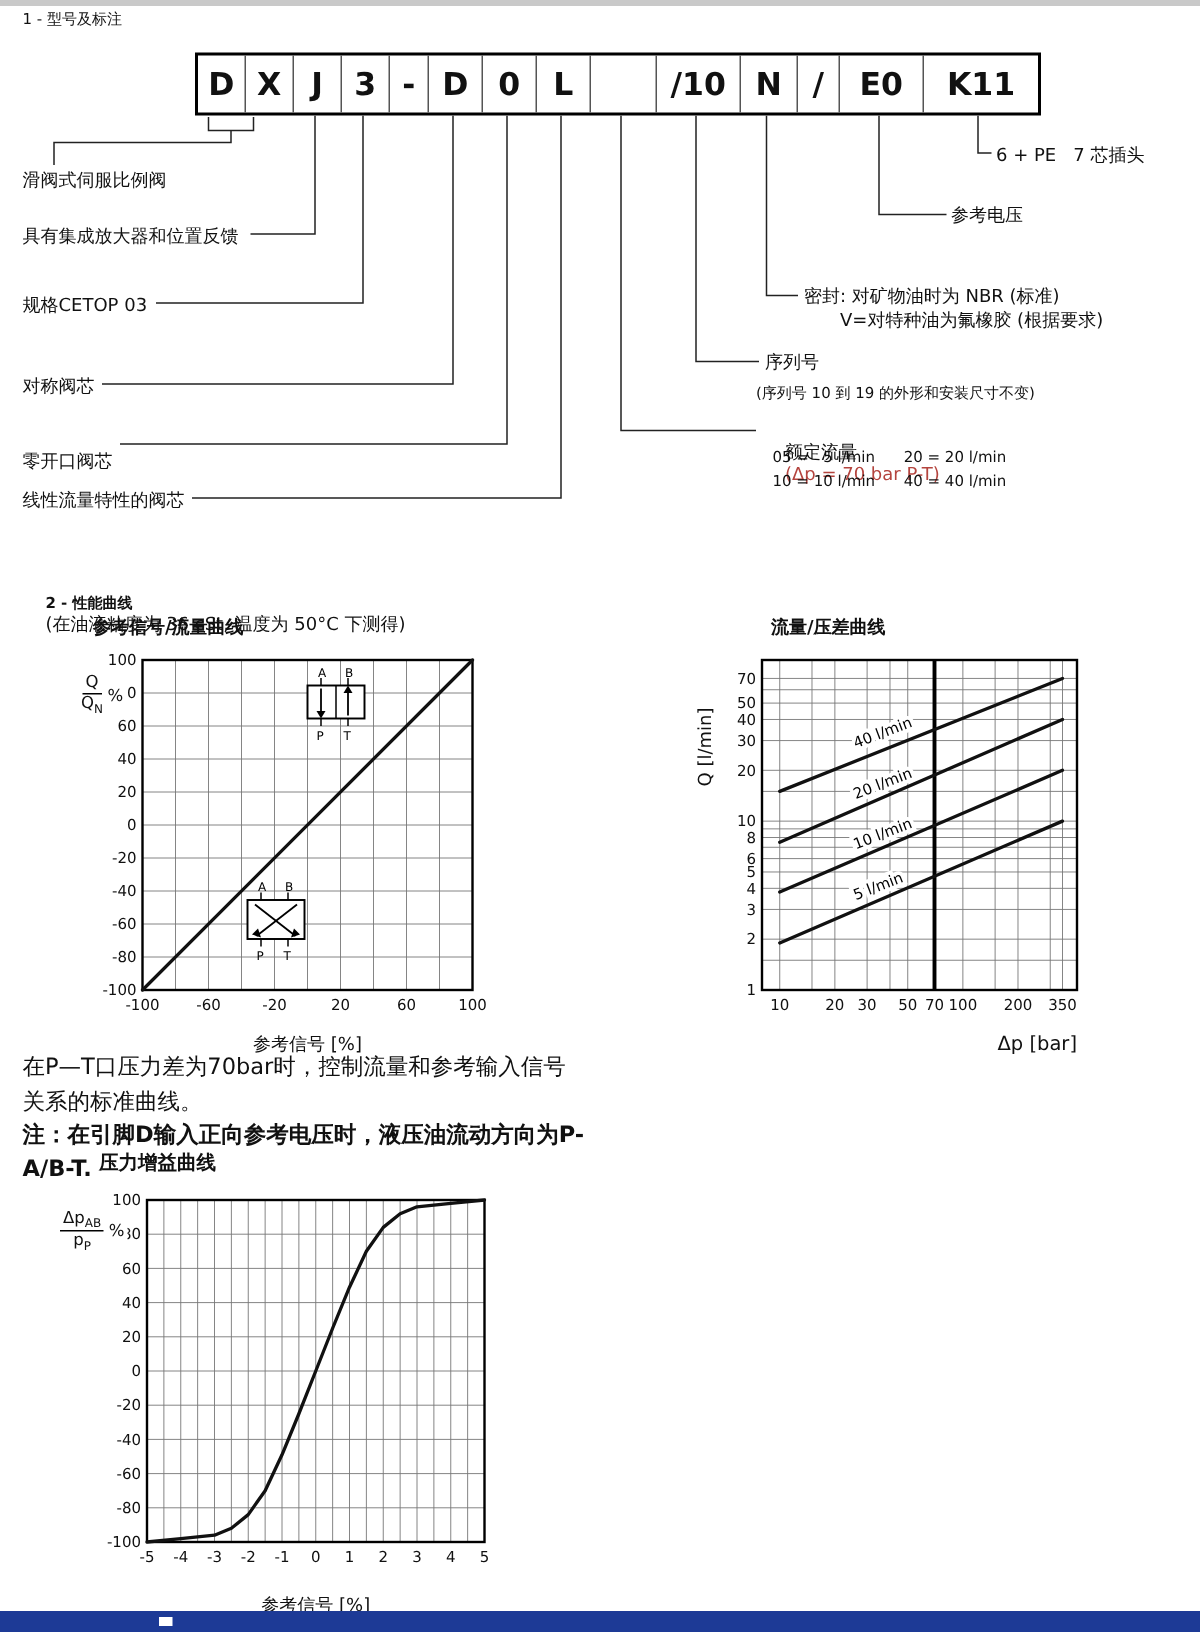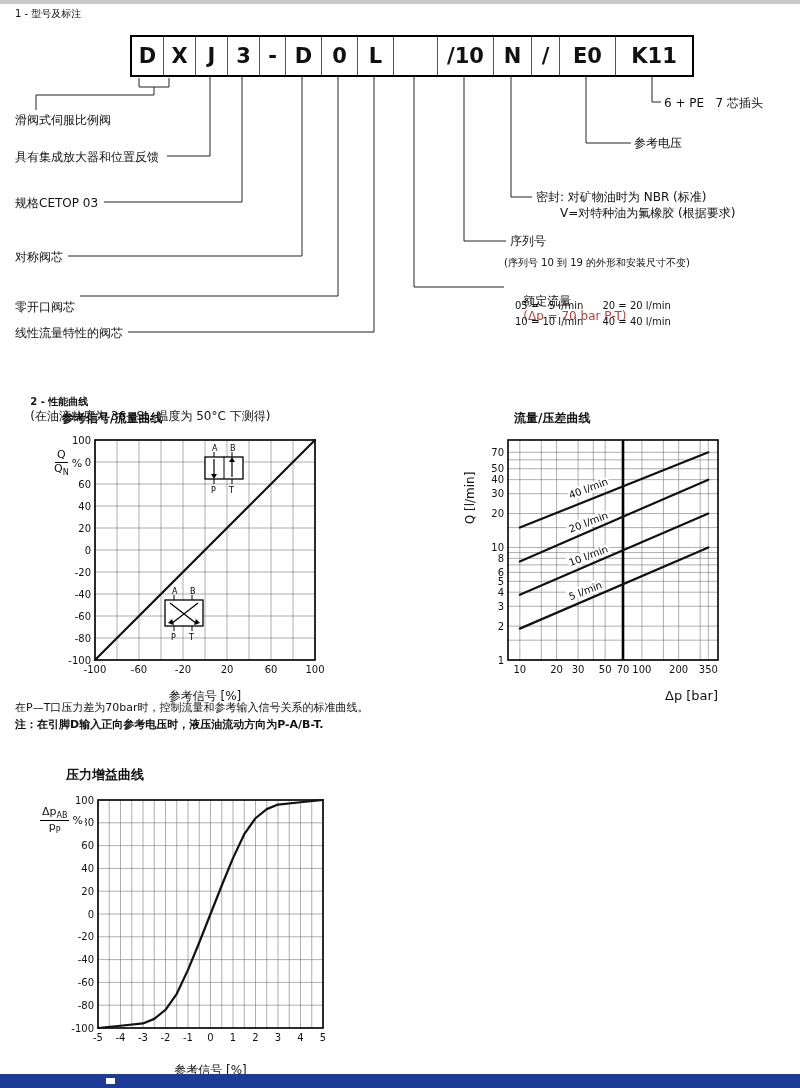--- a/index.html
+++ b/index.html
@@ -13,21 +13,21 @@
   .red{color:#b4443e}
   .scan-top{position:absolute;left:0;top:0;width:100%;height:4px;background:#c9c9c9}
   
   .code-box{position:absolute;left:130px;top:35px;height:42px;display:flex;border:2px solid #000;background:#fff}
   .code-cell{display:flex;align-items:center;justify-content:center;font-weight:bold;
              font-size:21px;border-right:1px solid #555;letter-spacing:0}
   .code-cell:last-child{border-right:none}
   
   .chart{position:absolute}
   .chart-title{position:absolute;font-size:12px;font-weight:bold;white-space:nowrap}
-  .note{position:absolute;font-size:11px;line-height:1.5;color:#111}
+  .note{position:absolute;font-size:15px;line-height:1.5;color:#111}
   
   .frac{position:absolute;display:flex;align-items:center;gap:3px;font-size:11px;z-index:3;background:#fff;padding:0 2px}
   .frac .stack{display:flex;flex-direction:column;align-items:center;line-height:1.15}
   .frac .top{border-bottom:1px solid #000;padding:0 2px}
   .frac sub{font-size:8px}
   
   .valve{position:absolute;z-index:2}
   
   .watermark{position:absolute;left:102px;top:455px;font-size:140px;font-weight:bold;
              letter-spacing:3px;line-height:1;z-index:6;pointer-events:none;

